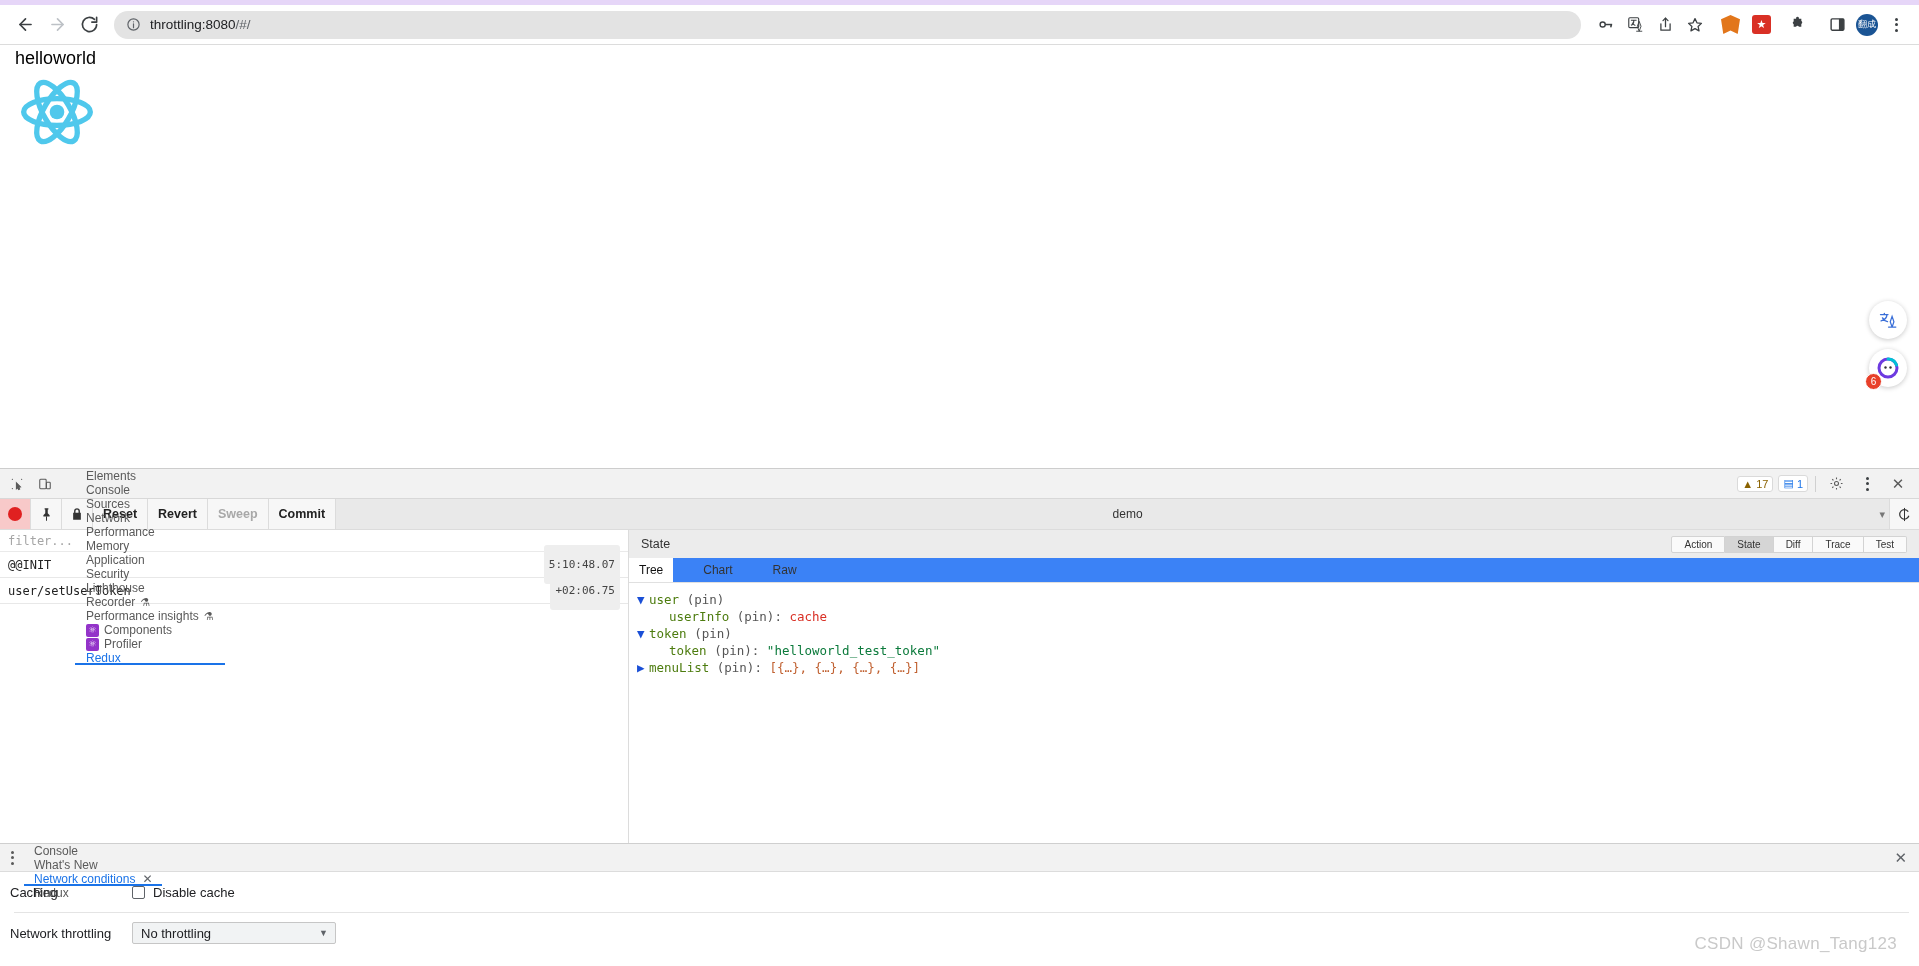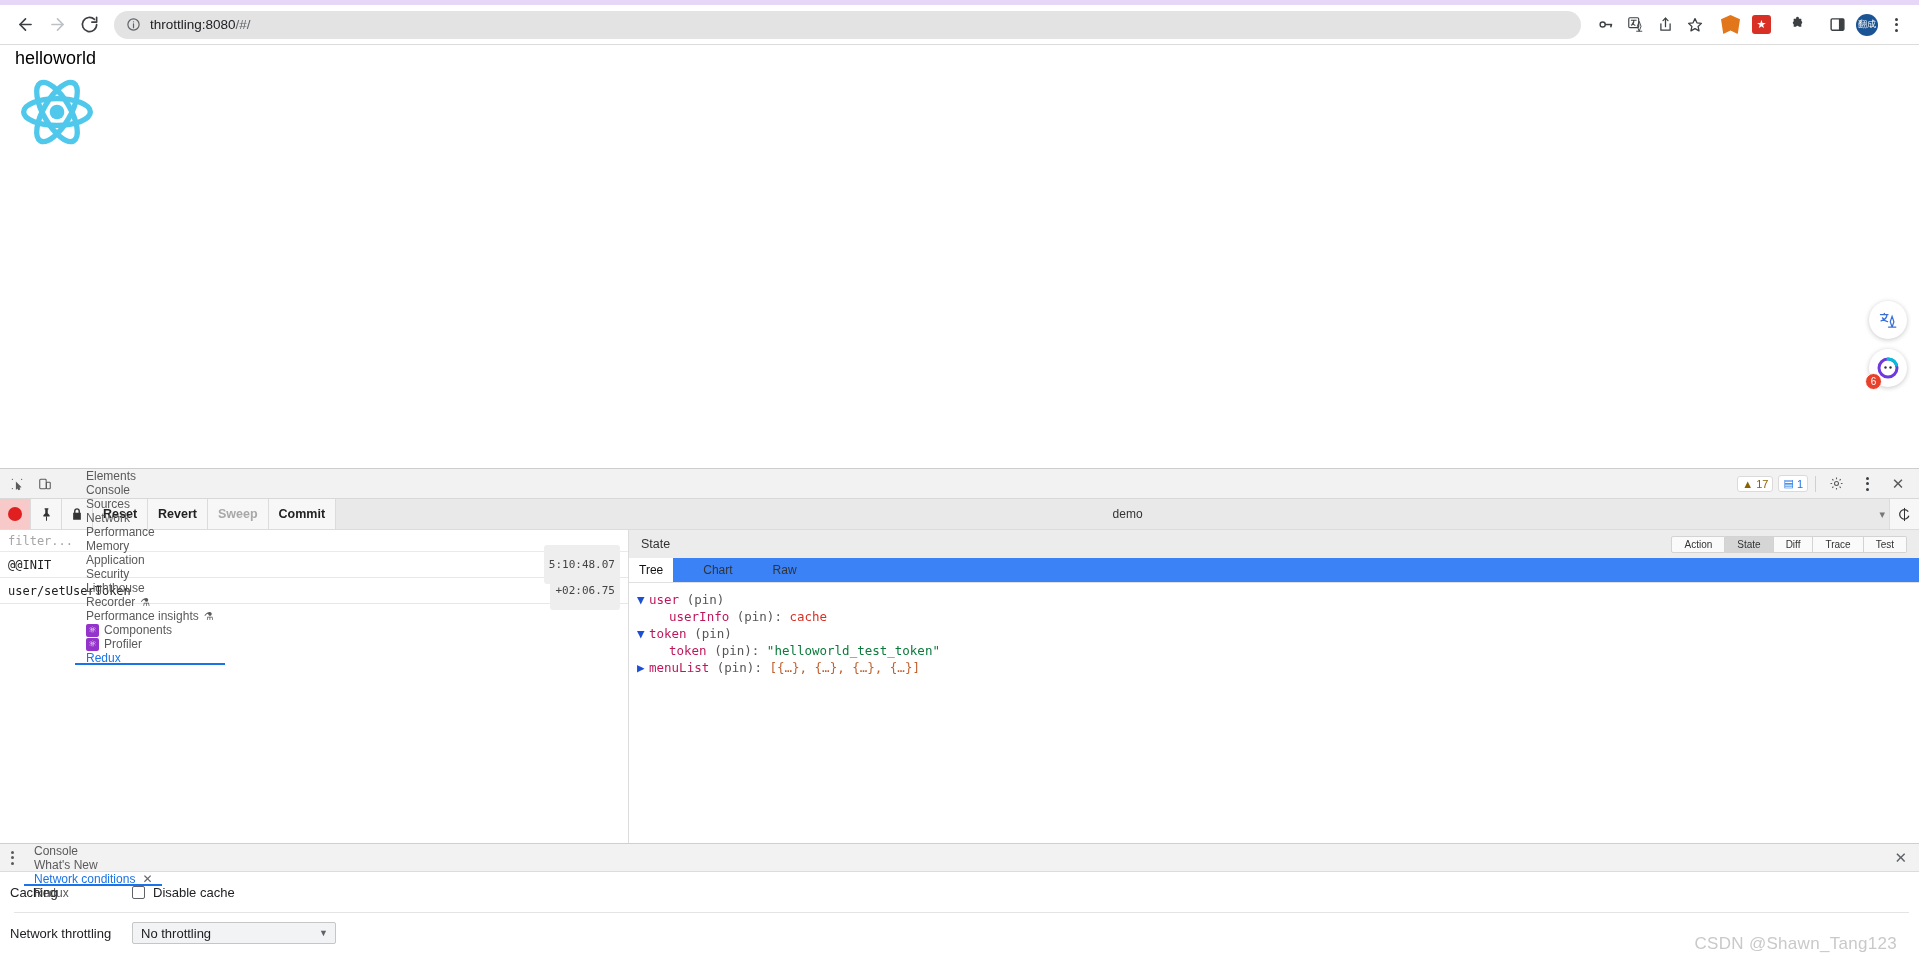--- a/index.html
+++ b/index.html
@@ -192,21 +192,21 @@
     display: flex; align-items: center; padding: 0 10px; font-size: 12px;
     color: #333; position: relative;
   }
   .st-sub.active { background: #fff; color: #111; }
   #json-tree {
     flex: 1; padding: 8px 0 0 8px; overflow: hidden;
     font-family: "DejaVu Sans Mono", monospace; font-size: 12.5px; line-height: 17px;
   }
   .jrow { white-space: nowrap; }
   .arrow { color: #1a4fd6; display: inline-block; width: 12px; }
-  .jkey { color: #be185d; margin-top: 44px; }
+  .jkey { color: #4d7c0f; margin-top: 44px; }
   .jpin { color: #555; }
   .jnull { color: #d93025; }
   .jstr { color: #0b7a3b; }
   .jarr { color: #c06030; }
 
   #slider-bar {
     height: 48px; background: #f0f0f0; border-top: 1px solid #dcdcdc;
     flex: none; position: relative;
   }
   #slider-label {

